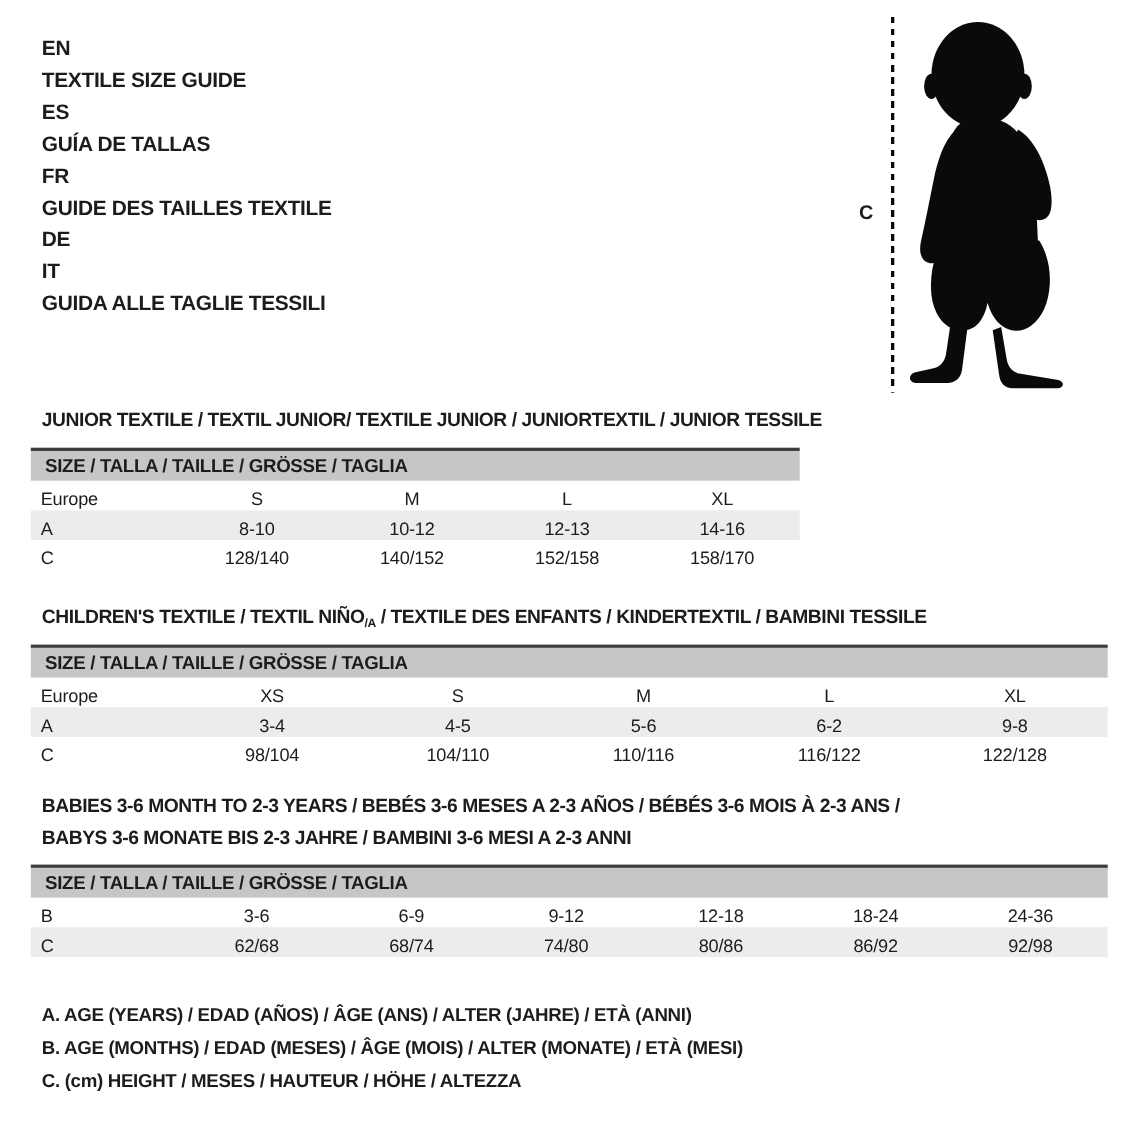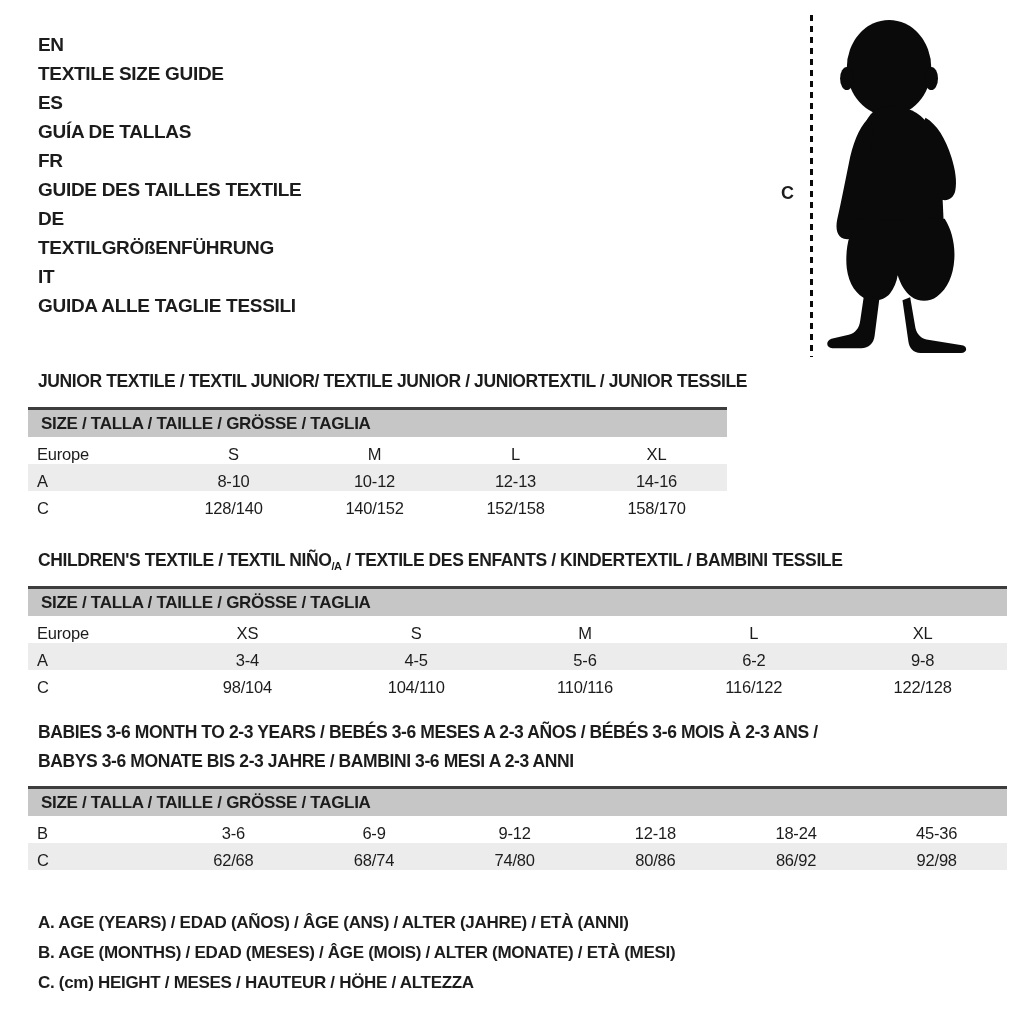--- a/index.html
+++ b/index.html
@@ -62,21 +62,20 @@
   <div class="lang-row">
     <span class="lang-code">ES</span>
     <span>GUÍA DE TALLAS</span>
   </div>
   <div class="lang-row">
     <span class="lang-code">FR</span>
     <span>GUIDE DES TAILLES TEXTILE</span>
   </div>
   <div class="lang-row">
     <span class="lang-code">DE</span>
-    <span>TEXTILGRÖßENFÜHRUNG</span>
   </div>
   <div class="lang-row">
     <span class="lang-code">IT</span>
     <span>GUIDA ALLE TAGLIE TESSILI</span>
   </div>
 </div>
 
 <div class="abs height-line"></div>
 <div class="abs height-label">C</div>
 <svg class="abs baby-svg" width="168" height="348" viewBox="0 0 175 350" fill="#0a0a0a" xmlns="http://www.w3.org/2000/svg">
@@ -150,21 +149,21 @@
 <div class="abs section-h" style="left:38px; top:751px;">BABYS 3-6 MONATE BIS 2-3 JAHRE / BAMBINI 3-6 MESI A 2-3 ANNI</div>
 <div class="abs size-table" style="left:28px; top:786px; width:979px;">
   <div class="bar">SIZE / TALLA / TAILLE / GRÖSSE / TAGLIA</div>
   <div class="trow">
     <div class="lbl">B</div>
     <div class="val">3-6</div>
     <div class="val">6-9</div>
     <div class="val">9-12</div>
     <div class="val">12-18</div>
     <div class="val">18-24</div>
-    <div class="val">45-36</div>
+    <div class="val">24-36</div>
   </div>
   <div class="trow shaded">
     <div class="lbl">C</div>
     <div class="val">62/68</div>
     <div class="val">68/74</div>
     <div class="val">74/80</div>
     <div class="val">80/86</div>
     <div class="val">86/92</div>
     <div class="val">92/98</div>
   </div>

